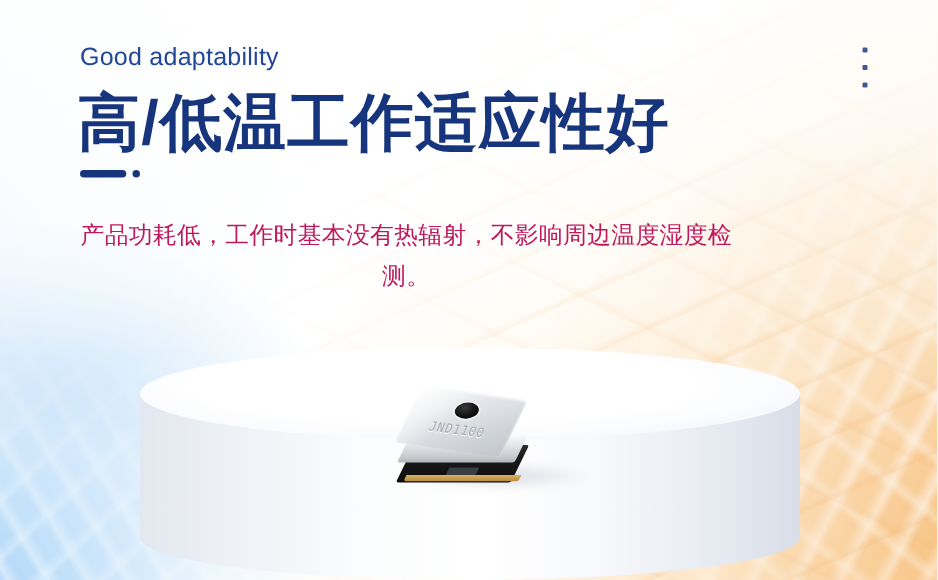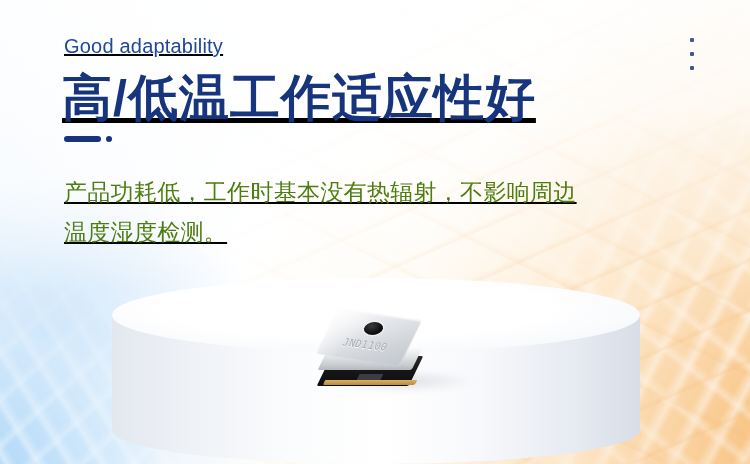--- a/index.html
+++ b/index.html
@@ -177,35 +177,35 @@
     text-shadow:0 1px 0 rgba(255,255,255,.85);
     white-space:nowrap;
   }
   .sns-gloss{
     position:absolute;left:6px;top:2px;width:90px;height:46px;
     transform:skewX(-26deg) skewY(8deg);border-radius:3px;
     background:linear-gradient(118deg,rgba(255,255,255,.75) 0%,rgba(255,255,255,0) 40%);
   }
 
   
-  #textblock{position:absolute;left:62px;top:36px;width:560px;text-decoration:underline;}
+  #textblock{position:absolute;left:62px;top:36px;width:560px;}
   .eyebrow{
     font-size:20px;color:#20479a;letter-spacing:.2px;line-height:1;
     margin:0 0 16px 2px;font-weight:400;white-space:nowrap;
   }
   .headline{
     font-size:50px;font-weight:700;color:#16357d;line-height:1.04;
     letter-spacing:1px;margin:0;white-space:nowrap;
   }
   #divider{margin:12px 0 0 2px;display:flex;align-items:center;gap:5px;}
   .div-bar{width:37px;height:6px;border-radius:3px;background:#16357d;display:block;}
   .div-dot{width:6px;height:6px;border-radius:50%;background:#16357d;display:block;}
   .body-copy{
-    margin:31px 0 0 2px;font-size:23px;line-height:1.72;color:#4d7c0f;
-    letter-spacing:.3px;max-width:522px;
+    margin:31px 0 0 2px;font-size:19px;line-height:1.72;color:#be185d;
+    letter-spacing:.3px;max-width:522px;text-align:center;
   }
 
   
   #menu{position:absolute;left:684px;top:38px;width:16px;height:32px;
     display:flex;flex-direction:column;align-items:center;justify-content:space-between;
     cursor:pointer;}
   #menu span{width:4px;height:4px;border-radius:1px;background:#41598f;display:block;}
 </style>
 </head>
 <body>

